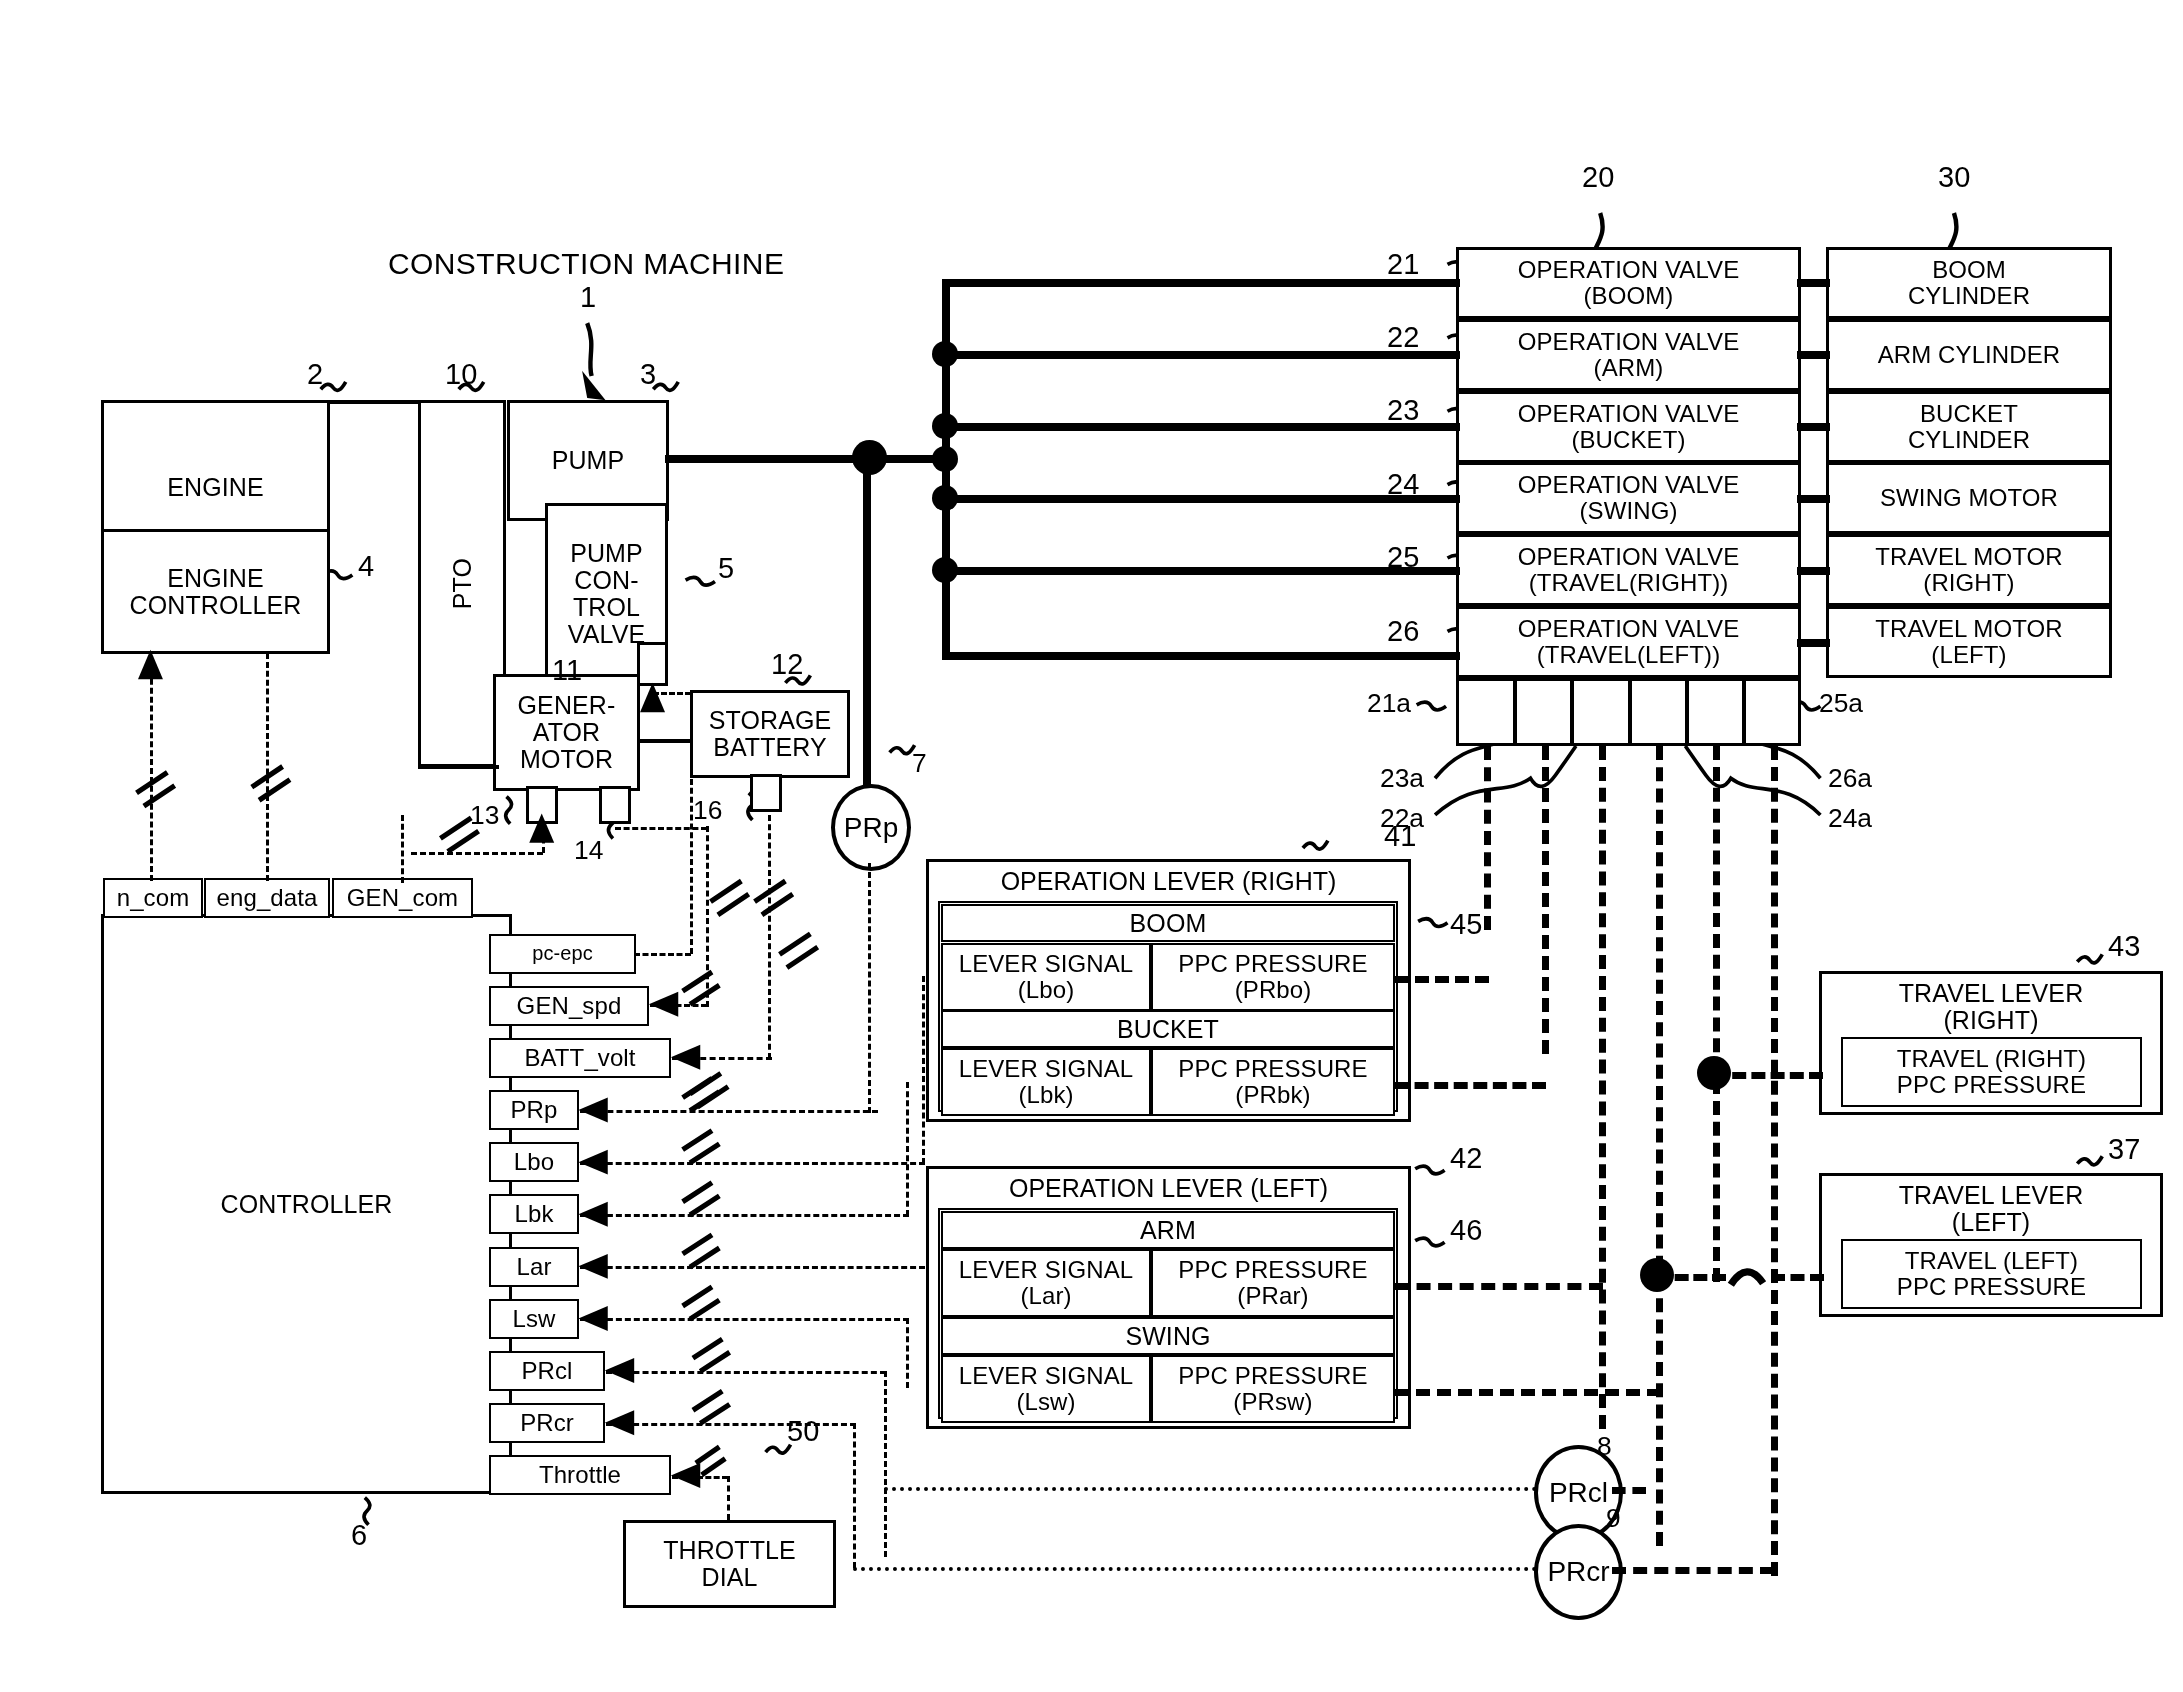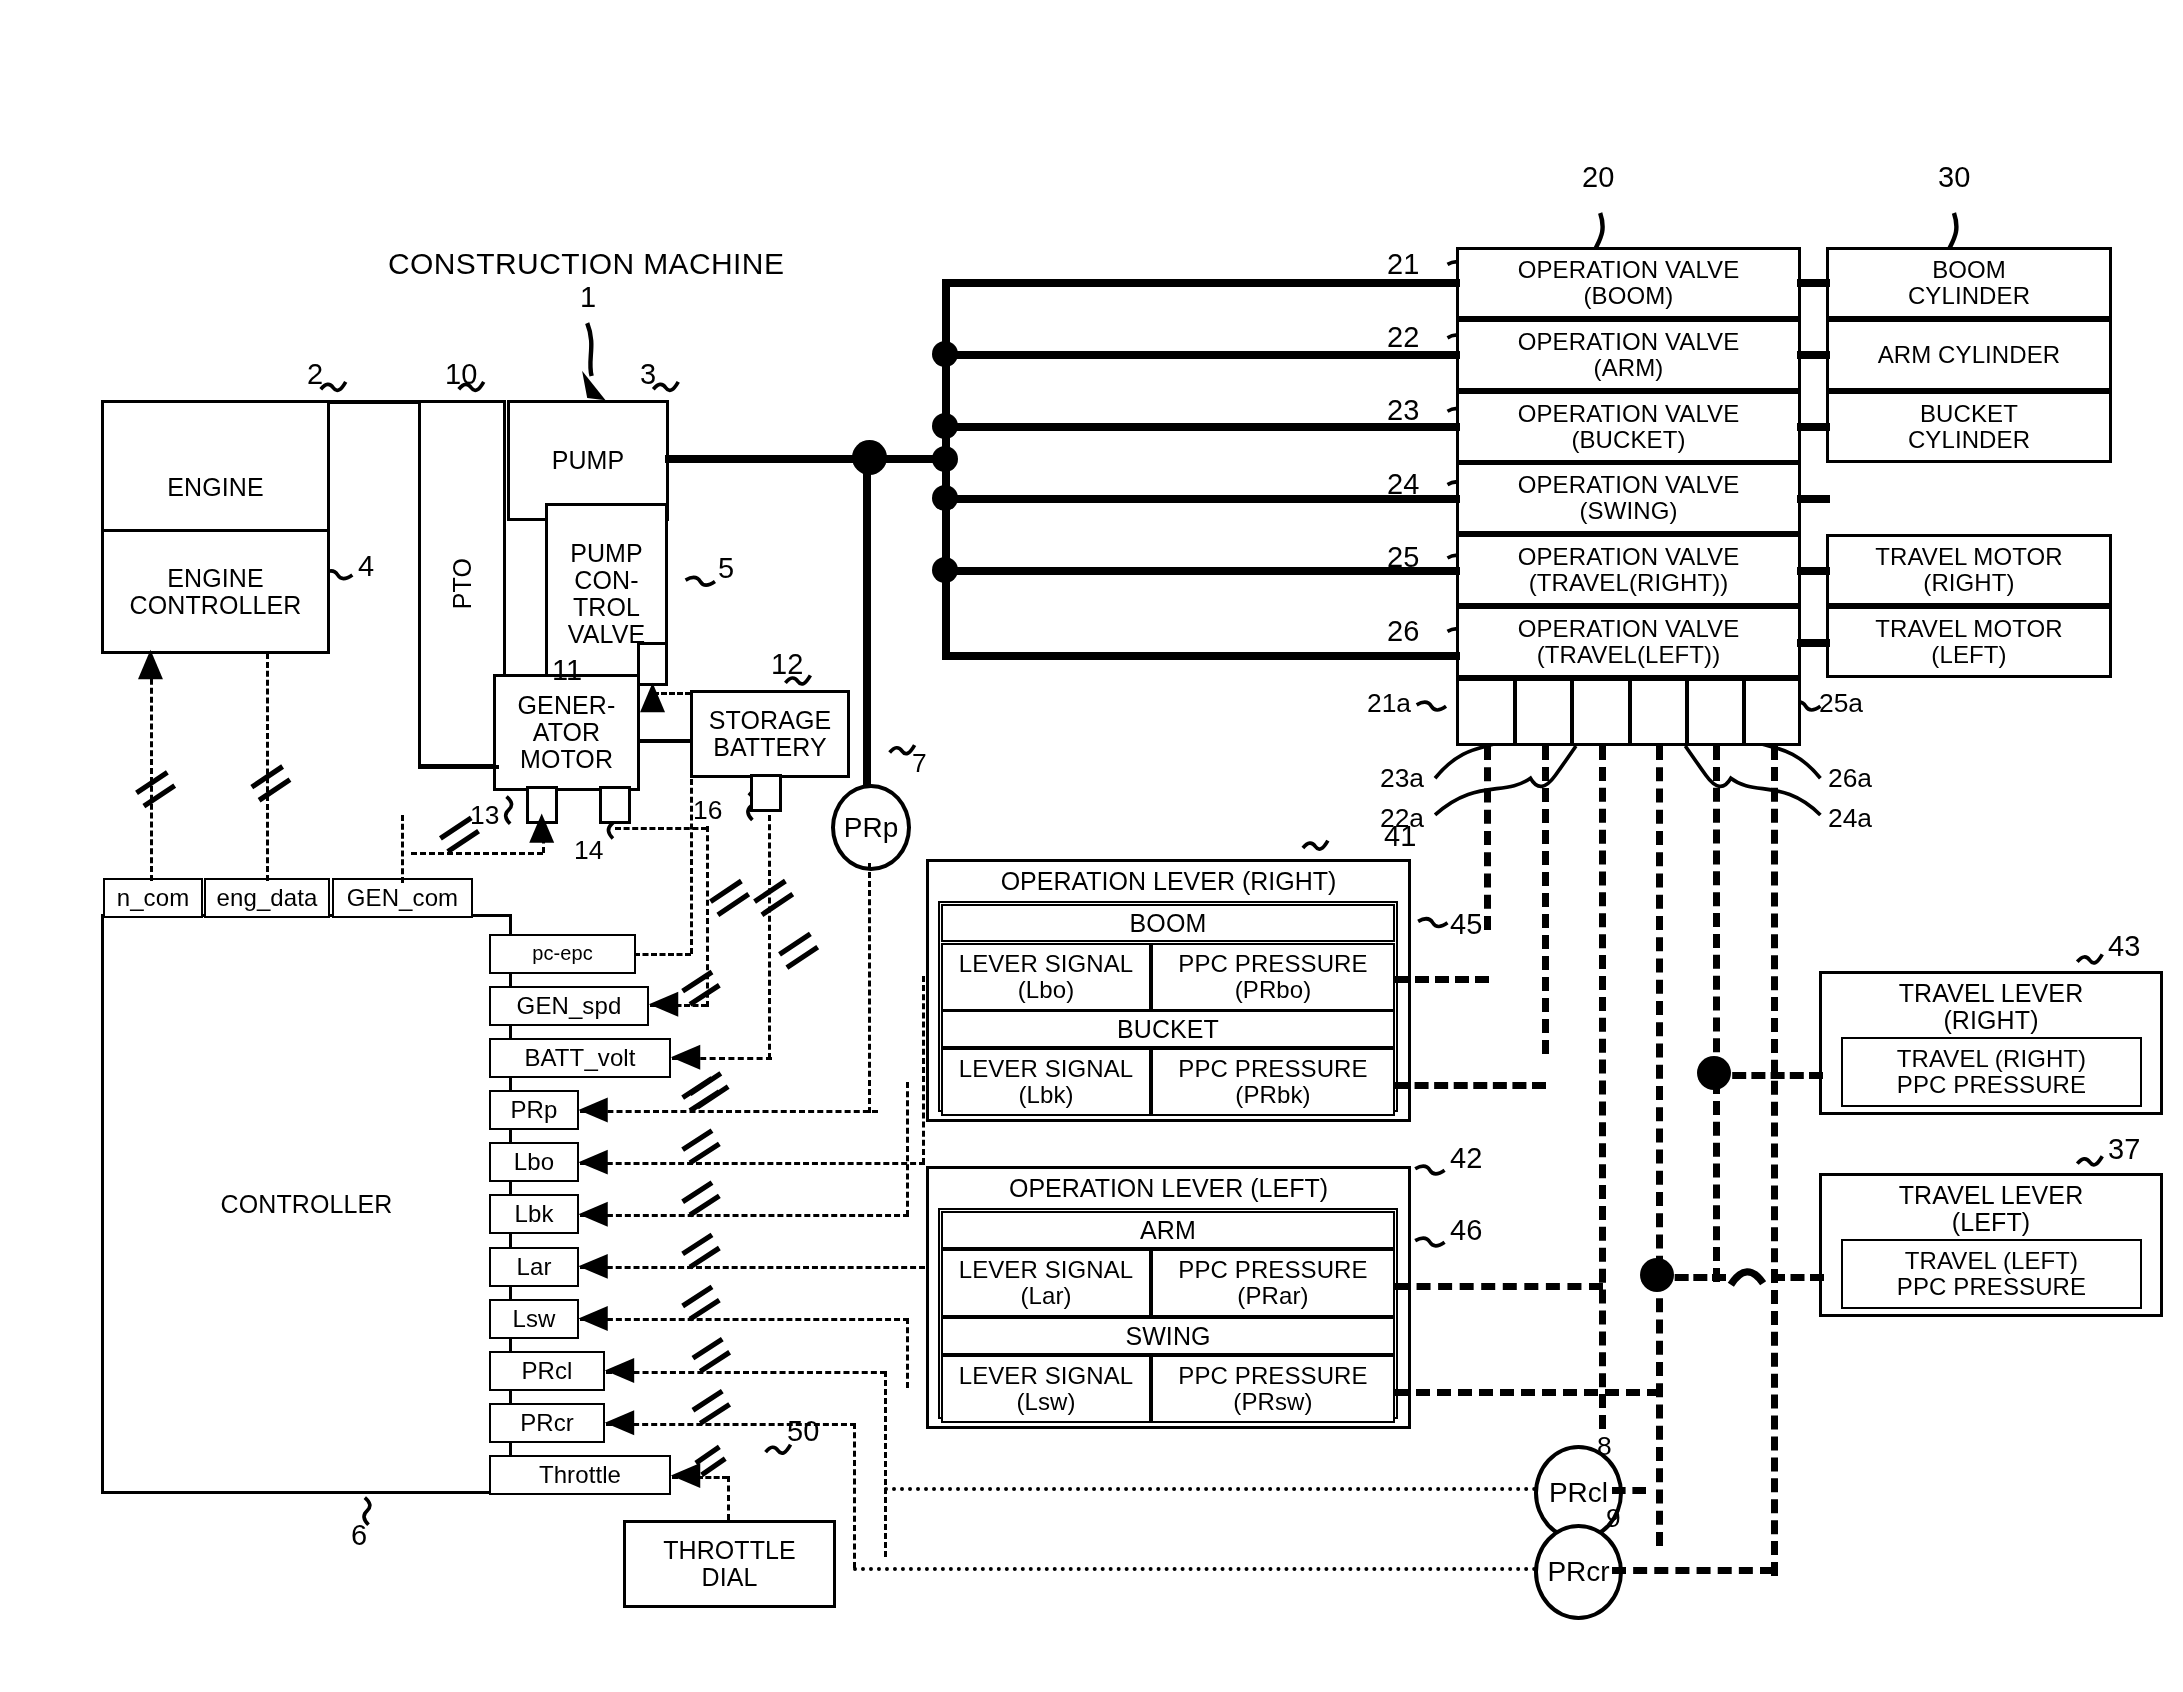--- a/index.html
+++ b/index.html
@@ -258,20 +258,23 @@
     <span>BOOM</span>
     <span>CYLINDER</span>
   </div>
   <div class="bx" style="left:1826px;top:319px;width:286px;height:72px;flex-direction:column;font-size:24px;">
     <span>ARM CYLINDER</span>
   </div>
   <div class="bx" style="left:1826px;top:391px;width:286px;height:72px;flex-direction:column;font-size:24px;">
     <span>BUCKET</span>
     <span>CYLINDER</span>
   </div>
+  <div class="bx" style="left:1826px;top:462px;width:286px;height:72px;flex-direction:column;font-size:24px;">
+    <span>SWING MOTOR</span>
+  </div>
   <div class="bx" style="left:1826px;top:534px;width:286px;height:72px;flex-direction:column;font-size:24px;">
     <span>TRAVEL MOTOR</span>
     <span>(RIGHT)</span>
   </div>
   <div class="bx" style="left:1826px;top:606px;width:286px;height:72px;flex-direction:column;font-size:24px;">
     <span>TRAVEL MOTOR</span>
     <span>(LEFT)</span>
   </div>
 
   <div class="ln thickh" style="left:1797px;top:279px;width:33px;"></div>

